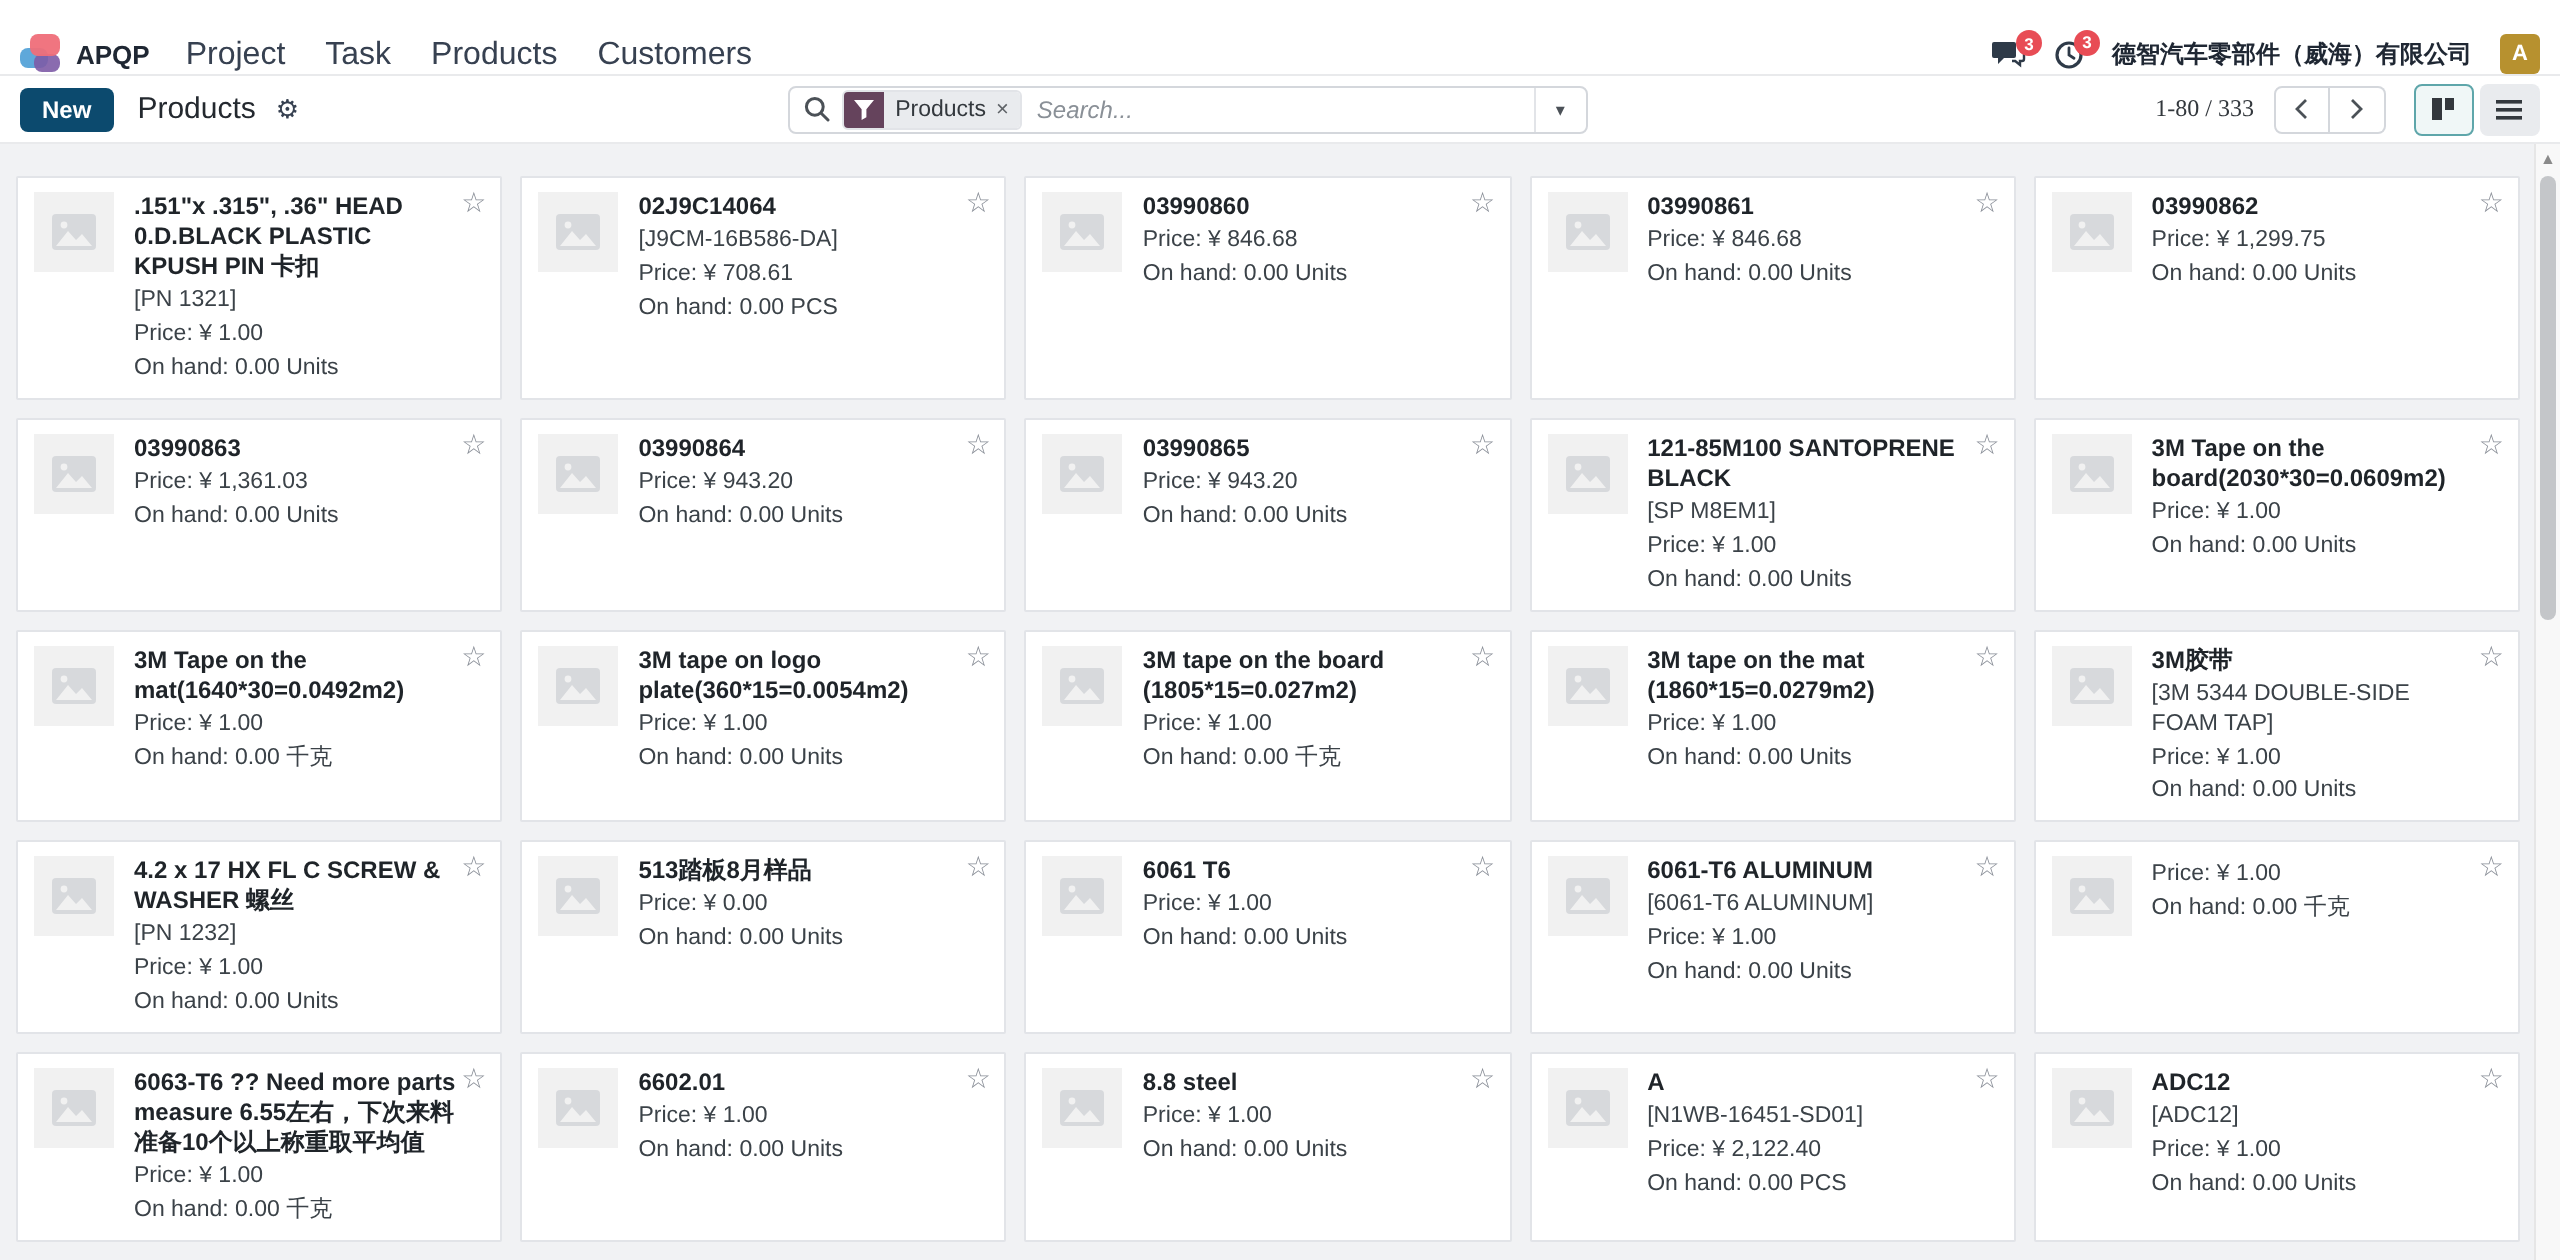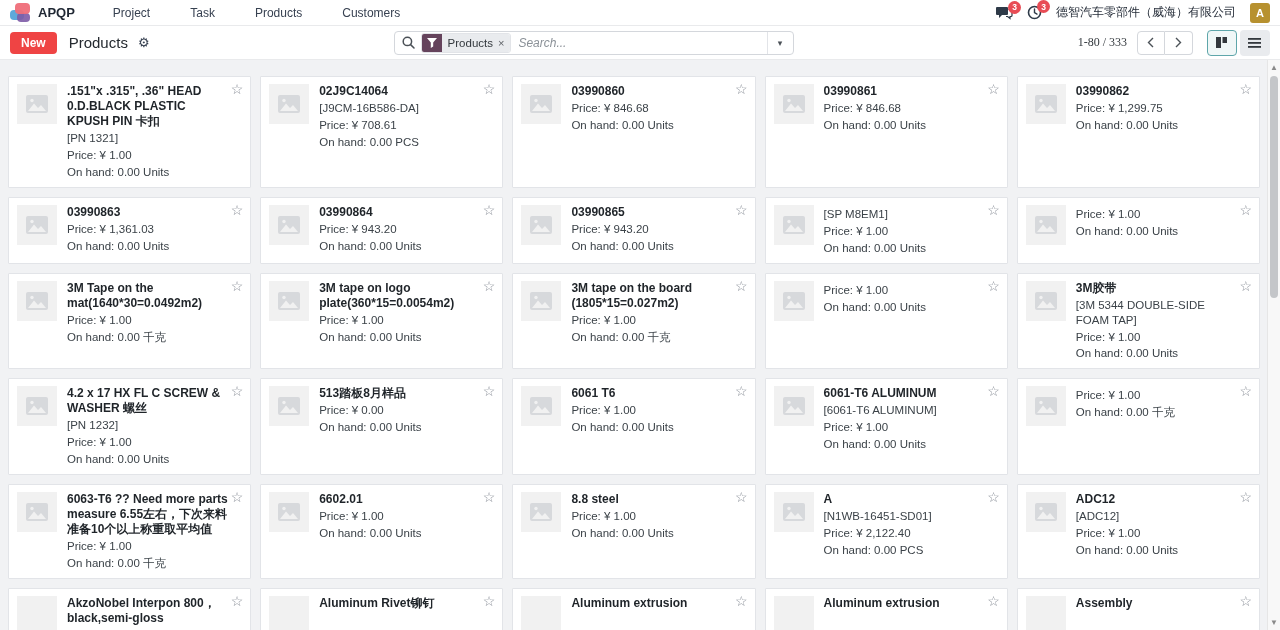--- a/index.html
+++ b/index.html
@@ -1,43 +1,43 @@
 <!DOCTYPE html>
 <html><head>
 <meta charset="utf-8">
 <style>
   * { margin:0; padding:0; box-sizing:border-box; }
   html,body { width:1280px; height:630px; overflow:hidden; background:#fff;
     font-family:"Liberation Sans", sans-serif; color:#212529; }
 
   
-  .navbar { height:26px; background:#fff; border-bottom:1px solid #e9eaec;
-    display:flex; align-items:center; padding:0 10px; }
+  .navbar { height:38px; background:#fff; border-bottom:1px solid #e9eaec;
+    display:flex; align-items:flex-end; padding:0 10px; }
   .brand { display:flex; align-items:center; gap:6px; cursor:pointer; margin-right:18px; }
   .logo { position:relative; width:22px; height:20px; }
   .logo i { position:absolute; border-radius:4px; display:block; }
   .logo .l-pink   { width:15px; height:11px; left:5px; top:0;  background:#ef6e79; opacity:.95; }
   .logo .l-blue   { width:14px; height:10px; left:0;  top:7px; background:#4d9fd6; opacity:.9; }
   .logo .l-purple { width:13px; height:9px;  left:7px; top:10px; background:#7d5ba6; opacity:.9; }
   .brand-name { font-weight:bold; font-size:13px; color:#1f2733; }
   .nav-items { display:flex; gap:20px; }
-  .nav-item { font-size:12px; color:#374151; cursor:pointer;margin-left:20px; }
+  .nav-item { font-size:16px; color:#374151; cursor:pointer; }
   .nav-right { margin-left:auto; display:flex; align-items:center; gap:14px; }
   .icon-btn { position:relative; cursor:pointer; display:flex; align-items:center; }
   .badge { position:absolute; top:-5px; right:-8px; min-width:13px; height:13px;
     background:#e84c55; color:#fff; border-radius:8px; font-size:8.5px; font-weight:bold;
     display:flex; align-items:center; justify-content:center; padding:0 3px; }
-  .company { font-size:12px; font-weight:normal; color:#1f2733; cursor:pointer; }
+  .company { font-size:12px; font-weight:bold; color:#1f2733; cursor:pointer; }
   .avatar { width:20px; height:20px; border-radius:3px; background:#b7912f; color:#fff;
     font-size:11px; font-weight:bold; display:flex; align-items:center; justify-content:center; cursor:pointer; }
 
   
   .control-panel { height:34px; background:#fff; border-bottom:1px solid #e9eaec;
     display:flex; align-items:center; padding:0 10px; gap:8px; }
-  .btn-new { background:#ef4444; color:#fff; border:none; border-radius:4px;
+  .btn-new { background:#0c4a6e; color:#fff; border:none; border-radius:4px;
     font-size:12px; font-weight:bold; padding:4px 11px; height:22px; cursor:pointer;
     font-family:"Liberation Sans", sans-serif;text-align:right; }
   .view-title { font-size:15px; color:#24292f; margin-left:4px; }
   .gear { font-size:13px; color:#374151; cursor:pointer; margin-left:2px; }
 
   .searchbar { width:400px; height:24px; margin-left:auto; margin-right:auto;
     border:1px solid #d4d7dc; border-radius:4px; background:#fff;
     display:flex; align-items:center; padding:0 0 0 7px; position:relative; left:-20px; }
   .facet { display:flex; align-items:center; margin-left:6px; border-radius:3px; overflow:hidden;
     border:1px solid #e2e4e8; }
@@ -328,36 +328,38 @@
 
   <div class="card">
     <span class="thumb">
       <svg width="22" height="18" viewBox="0 0 22 18">
         <rect x="0" y="0" width="22" height="18" rx="2" fill="#d7d9dc"></rect>
         <circle cx="6" cy="5.5" r="1.7" fill="#f1f1f1"></circle>
         <path d="M2 16 L8 8.5 L12 13 L15 10 L20 16 Z" fill="#f1f1f1"></path>
       </svg>
     </span>
     <div class="card-body">
+      <div class="card-title">121-85M100 SANTOPRENE BLACK</div>
       <div class="card-line">[SP M8EM1]</div>
       <div class="card-line">Price: ¥ 1.00</div>
       <div class="card-line">On hand: 0.00 Units</div>
     </div>
     <span class="card-star">☆</span>
   </div>
 
   <div class="card">
     <span class="thumb">
       <svg width="22" height="18" viewBox="0 0 22 18">
         <rect x="0" y="0" width="22" height="18" rx="2" fill="#d7d9dc"></rect>
         <circle cx="6" cy="5.5" r="1.7" fill="#f1f1f1"></circle>
         <path d="M2 16 L8 8.5 L12 13 L15 10 L20 16 Z" fill="#f1f1f1"></path>
       </svg>
     </span>
     <div class="card-body">
+      <div class="card-title">3M Tape on the board(2030*30=0.0609m2)</div>
 
       <div class="card-line">Price: ¥ 1.00</div>
       <div class="card-line">On hand: 0.00 Units</div>
     </div>
     <span class="card-star">☆</span>
   </div>
 
   <div class="card">
     <span class="thumb">
       <svg width="22" height="18" viewBox="0 0 22 18">
@@ -411,20 +413,21 @@
 
   <div class="card">
     <span class="thumb">
       <svg width="22" height="18" viewBox="0 0 22 18">
         <rect x="0" y="0" width="22" height="18" rx="2" fill="#d7d9dc"></rect>
         <circle cx="6" cy="5.5" r="1.7" fill="#f1f1f1"></circle>
         <path d="M2 16 L8 8.5 L12 13 L15 10 L20 16 Z" fill="#f1f1f1"></path>
       </svg>
     </span>
     <div class="card-body">
+      <div class="card-title">3M tape on the mat (1860*15=0.0279m2)</div>
 
       <div class="card-line">Price: ¥ 1.00</div>
       <div class="card-line">On hand: 0.00 Units</div>
     </div>
     <span class="card-star">☆</span>
   </div>
 
   <div class="card">
     <span class="thumb">
       <svg width="22" height="18" viewBox="0 0 22 18">

